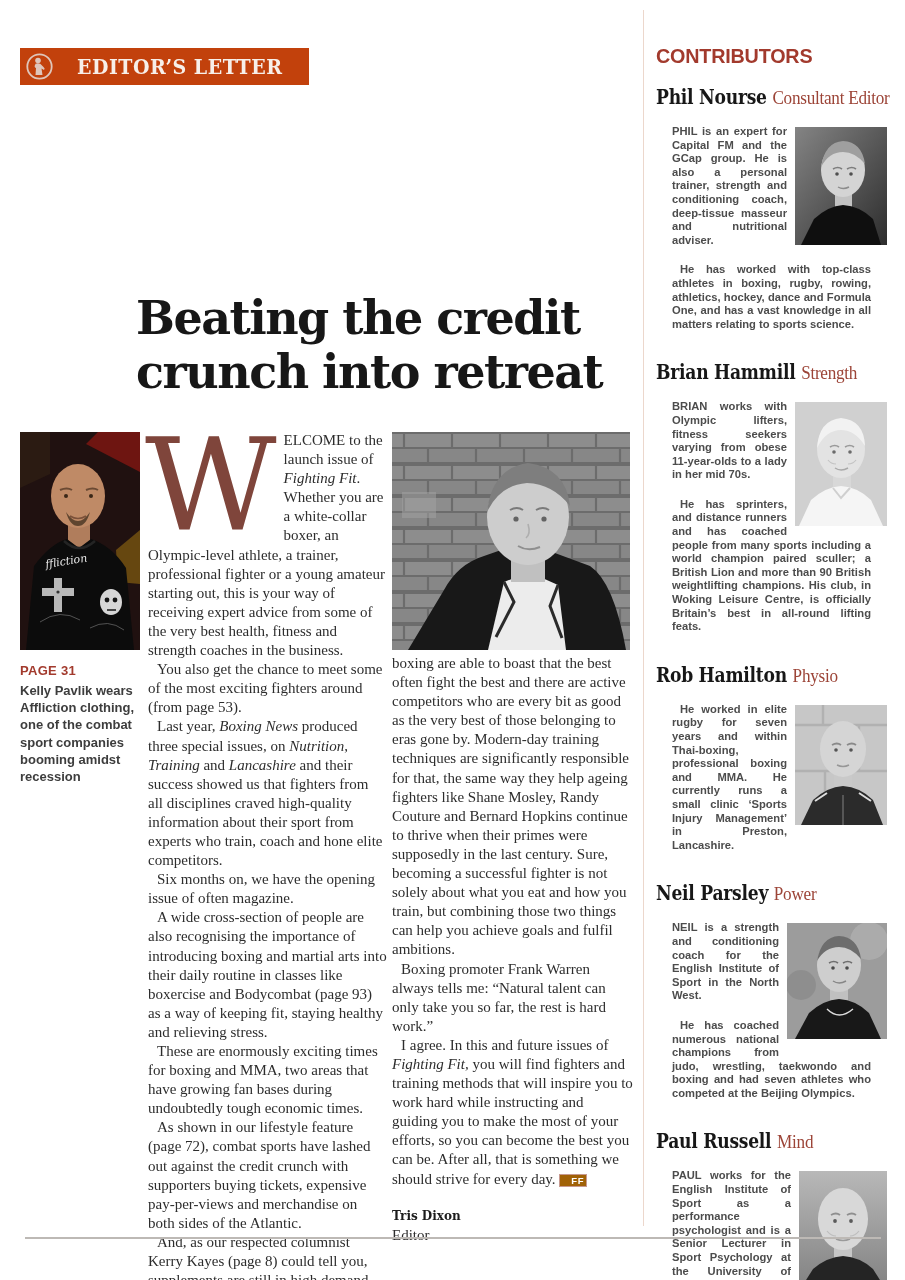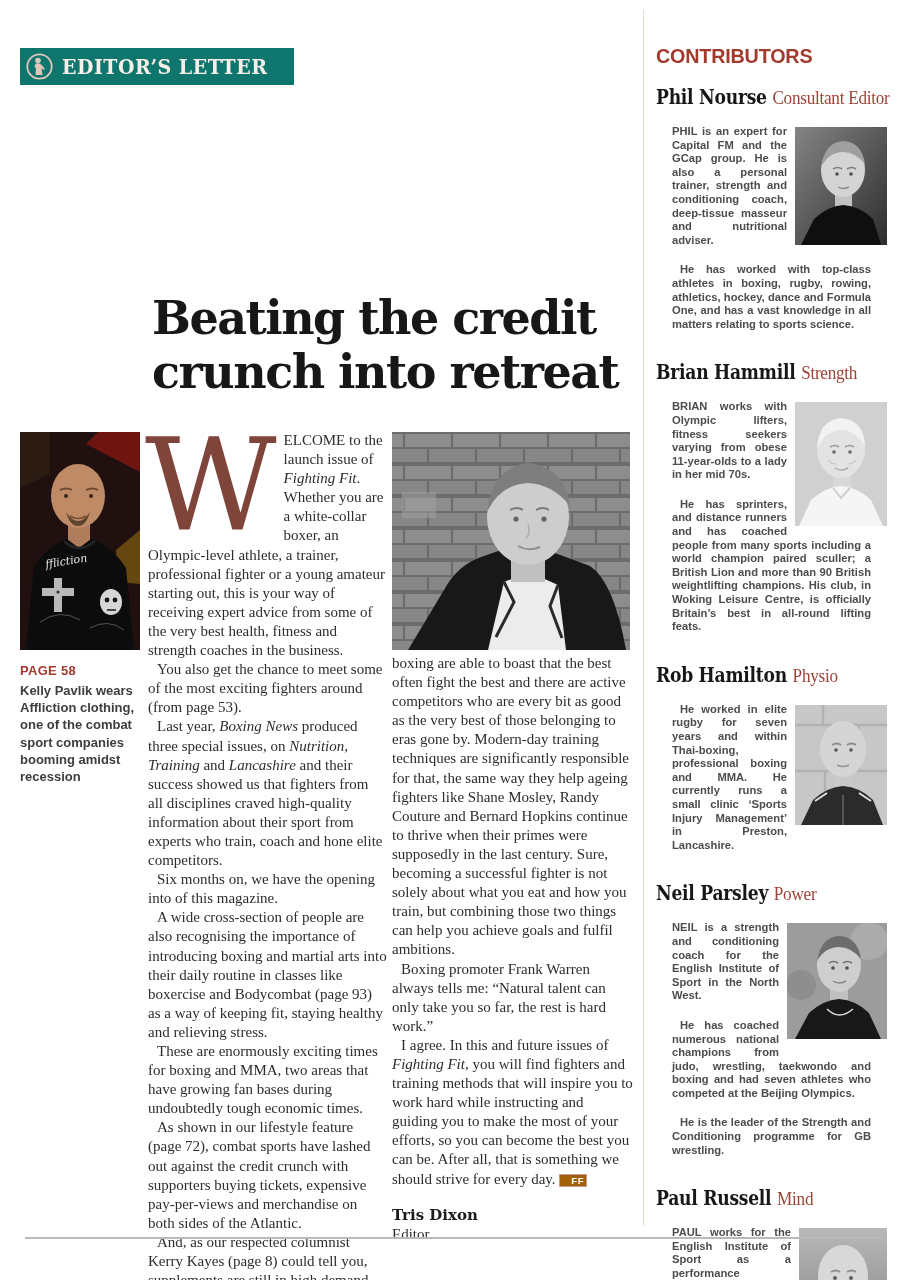--- a/index.html
+++ b/index.html
@@ -1,27 +1,27 @@
 <!DOCTYPE html>
 <html><head>
 <meta charset="utf-8">
 <style>
   html,body{margin:0;padding:0;background:#ffffff;}
   .page{position:relative;width:905px;height:1280px;background:#fff;overflow:hidden;
         font-family:"Liberation Serif",serif;color:#2d2d2d;}
 
   
-  .badge{position:absolute;left:20px;top:48px;height:37px;background:#0f766e;
-         display:flex;align-items:center;padding:0 16px 0 5px;gap:8px;box-sizing:border-box;}
+  .badge{position:absolute;left:20px;top:48px;height:37px;background:#c2410c;
+         display:flex;align-items:center;padding:0 16px 0 5px;gap:23px;box-sizing:border-box;}
   .badge-icon{width:29px;height:29px;display:block;}
   .badge-label{font-family:"DejaVu Serif",serif;font-weight:bold;font-size:20px;color:#f7efe9;
                letter-spacing:.5px;white-space:nowrap;transform:scaleX(.95);transform-origin:left center;}
 
   
-  .headline{position:absolute;left:152px;top:292px;width:500px;margin:0;
+  .headline{position:absolute;left:136px;top:292px;width:500px;margin:0;
             font-family:"DejaVu Serif",serif;font-weight:bold;font-size:46px;line-height:1.17;
             letter-spacing:-1.5px;color:#171717;}
 
   
   figure{margin:0;padding:0;}
   .kelly-photo{position:absolute;left:20px;top:432px;width:120px;height:218px;overflow:hidden;}
   .editor-photo{position:absolute;left:392px;top:432px;width:238px;height:218px;overflow:hidden;}
 
   
   .caption{position:absolute;left:20px;top:662px;width:122px;
@@ -31,21 +31,21 @@
 
   
   .col{position:absolute;width:239px;}
   .col1{left:148px;top:431px;}
   .col2{left:392px;top:654px;width:241px;}
   .col p{margin:0;font-size:15px;line-height:19.1px;color:#2d2d2d;}
   .col p.ind{text-indent:9px;}
   .dropcap{float:left;font-family:"DejaVu Serif",serif;font-size:128px;line-height:.78;
            color:#7f453b;margin:4px 7px 0 -3px;}
   .sig{margin-top:17px !important;}
-  .sig-name{font-weight:bold;font-family:"DejaVu Serif",serif;font-size:15px;color:#1c1c1c;}
+  .sig-name{font-weight:bold;font-family:"DejaVu Serif",serif;font-size:12px;color:#1c1c1c;}
   .endmark{display:inline-block;background:#a16207;color:#ffffff;
            font-family:"Liberation Sans",sans-serif;font-weight:bold;font-size:9.5px;
            line-height:1;padding:2px 3px;letter-spacing:.5px;box-shadow:inset 0 0 0 1px #c79a90;
            vertical-align:baseline;}
 
   
   .divider{position:absolute;left:643px;top:10px;width:1px;height:1216px;background:#ecd7cc;}
 
   
   .sidebar{position:absolute;left:656px;top:44px;width:231px;}
@@ -109,29 +109,29 @@
       <circle cx="38" cy="160" r="1.6" fill="#333"></circle>
       <ellipse cx="91" cy="170" rx="11" ry="13" fill="#d6d6d6"></ellipse>
       <circle cx="87" cy="168" r="2.4" fill="#151515"></circle>
       <circle cx="95" cy="168" r="2.4" fill="#151515"></circle>
       <path d="M87 178 h9" stroke="#151515" stroke-width="1.5"></path>
       <path d="M20 190 q20 -14 40 -2 M70 196 q18 -10 34 2" stroke="#6f6f6f" stroke-width="1" fill="none" opacity="0.7"></path>
     </svg>
   </figure>
 
   <aside class="caption">
-    <div class="pageref">PAGE 58</div>
+    <div class="pageref">PAGE 31</div>
     <div class="cap-text">Kelly Pavlik wears Affliction clothing, one of the combat sport companies booming amidst recession</div>
   </aside>
 
   <div class="col col1">
     <p><span class="dropcap">W</span><span>ELCOME to the launch issue of <i>Fighting Fit</i>. Whether you are a white-collar boxer, an Olympic-level athlete, a trainer, professional fighter or a young amateur starting out, this is your way of receiving expert advice from some of the very best health, fitness and strength coaches in the business.</span></p>
     <p class="ind">You also get the chance to meet some of the most exciting fighters around (from page 53).</p>
     <p class="ind">Last year, <i>Boxing News</i> produced three special issues, on <i>Nutrition</i>, <i>Training</i> and <i>Lancashire</i> and their success showed us that fighters from all disciplines craved high-quality information about their sport from experts who train, coach and hone elite competitors.</p>
-    <p class="ind">Six months on, we have the opening into of this magazine.</p>
+    <p class="ind">Six months on, we have the opening issue of often magazine.</p>
     <p class="ind">A wide cross-section of people are also recognising the importance of introducing boxing and martial arts into their daily routine in classes like boxercise and Bodycombat (page 93) as a way of keeping fit, staying healthy and relieving stress.</p>
     <p class="ind">These are enormously exciting times for boxing and MMA, two areas that have growing fan bases during undoubtedly tough economic times.</p>
     <p class="ind">As shown in our lifestyle feature (page 72), combat sports have lashed out against the credit crunch with supporters buying tickets, expensive pay-per-views and merchandise on both sides of the Atlantic.</p>
     <p class="ind">And, as our respected columnist Kerry Kayes (page 8) could tell you, supplements are still in high demand.</p>
 
   </div>
 
   <figure class="editor-photo">
     <svg width="238" height="218" viewBox="0 0 238 218">
       <defs>
@@ -256,21 +256,20 @@
             <path d="M42 40 q5 -3 9 0 M56 40 q5 -3 9 0" stroke="#6f6f6f" stroke-width="1.6" fill="none"></path>
             <circle cx="46" cy="45" r="1.8" fill="#4a4a4a"></circle>
               <circle cx="60" cy="45" r="1.8" fill="#4a4a4a"></circle>
             <path d="M46 58 q6 4 13 0" stroke="#868686" stroke-width="1.5" fill="none"></path>
             <path d="M8 116 L22 90 Q36 77 52 76 Q69 77 82 90 L94 116 Z" fill="#181818"></path>
             <path d="M40 86 Q52 98 66 86" stroke="#dcdcdc" stroke-width="1.4" fill="none"></path>
           </svg>
         </span>
         <p>NEIL is a strength and conditioning coach for the English Institute of Sport in the North West.</p>
         <p class="indent">He has coached numerous national champions from judo, wrestling, taekwondo and boxing and had seven athletes who competed at the Beijing Olympics.</p>
-        <p class="indent">He is the leader of the Strength and Conditioning programme for GB wrestling.</p>
       </div>
     </section>
 
     <section class="contrib">
       <h3><span class="c-name">Paul Russell</span> <span class="c-role">Mind</span></h3>
       <div class="c-bio">
         <span class="c-photo">
           <svg width="88" height="117" viewBox="0 0 88 117">
             <defs>
                 <linearGradient id="g-paul" x1="0" y1="0" x2="0" y2="1">

